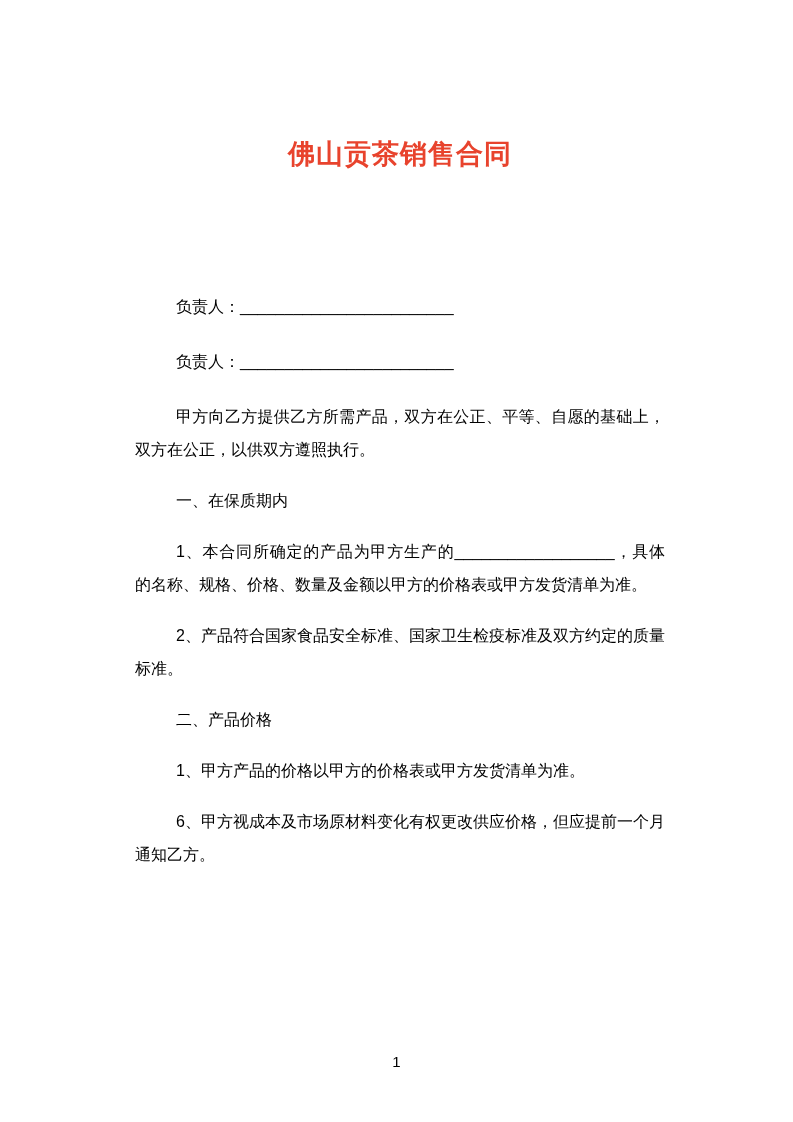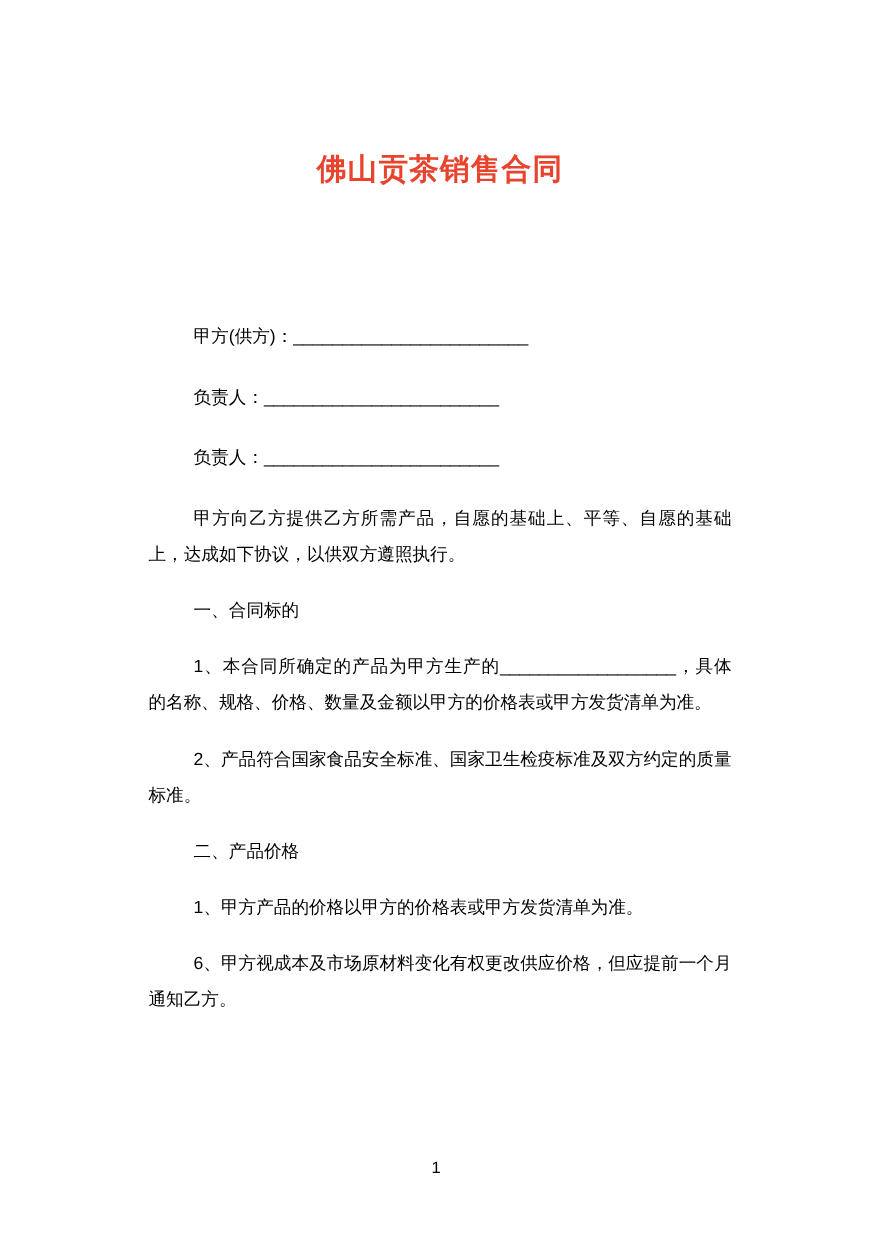--- a/index.html
+++ b/index.html
@@ -62,30 +62,29 @@
   }
 </style>
 </head>
 <body>
 
 <div class="page">
   <div class="content">
 
     <h1 class="doc-title">佛山贡茶销售合同</h1>
 
-    <p class="field-row"><span>甲方(供方)：</span><span class="blank">________________________</span></p>
 
     <p class="field-row"><span>负责人：</span><span class="blank">________________________</span></p>
 
 
     <p class="field-row"><span>负责人：</span><span class="blank">________________________</span></p>
 
-    <p class="para">甲方向乙方提供乙方所需产品，自愿的基础上、平等、自愿的基础上，达成如下协议，以供双方遵照执行。</p>
+    <p class="para">甲方向乙方提供乙方所需产品，双方在公正、平等、自愿的基础上，双方在公正，以供双方遵照执行。</p>
 
-    <p class="para heading">一、合同标的</p>
+    <p class="para heading">一、在保质期内</p>
 
     <p class="para">1、本合同所确定的产品为甲方生产的__________________，具体的名称、规格、价格、数量及金额以甲方的价格表或甲方发货清单为准。</p>
 
     <p class="para">2、产品符合国家食品安全标准、国家卫生检疫标准及双方约定的质量标准。</p>
 
 
     <p class="para heading">二、产品价格</p>
 
     <p class="para">1、甲方产品的价格以甲方的价格表或甲方发货清单为准。</p>
 

